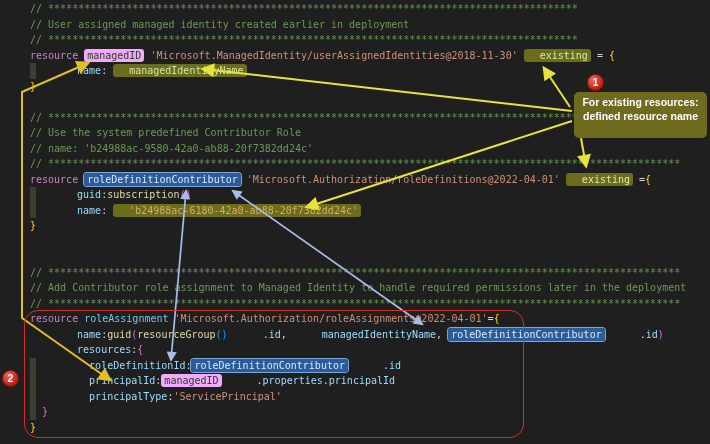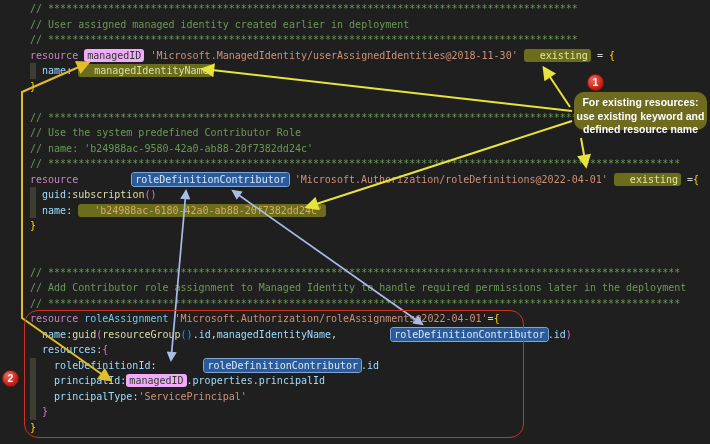--- a/index.html
+++ b/index.html
@@ -7,45 +7,45 @@
          font-family:"DejaVu Sans Mono","Liberation Mono",monospace;}
   
   #code{position:absolute;left:0;top:1px;width:710px;}
   .line{position:relative;height:15.5px;line-height:15.5px;white-space:pre;
         font-size:10px;padding-left:30px;color:#d4d4d4;}
   .chip{position:absolute;left:30px;top:0;width:6px;height:15.5px;background:#3d3d31;}
   .tok{position:relative;}
   .tok-cm{color:#6a9955;}
   .tok-kw{color:#c586c0;}
   .tok-str{color:#ce9178;}
-  .tok-id{color:#9cdcfe;}
+  .tok-id{color:#9cdcfe;margin-left:35px;}
   .tok-fn{color:#dcdcaa;margin-top:44px;}
   .tok-op{color:#d4d4d4;}
   .tok-b1{color:#ffd700;}
   .tok-b2{color:#da70d6;}
   .tok-b3{color:#179fff;}
   .tok-res{color:#72c9e9;text-align:right;}
   .tok-orid{color:#2e3a26;}
   .tok-olid{color:#d2e3a4;}
   .tok-olkw{color:#dfe7a6;}
   .tok-olstr{color:#d4ae63;}
-  .tok-blid{color:#d9e8ff;margin-left:48px;}
+  .tok-blid{color:#d9e8ff;}
   .bx{border-radius:3px;padding:1px 3px;}
   .bx-or{background:#f0abfc;}
   .bx-ol{background:#6c6c1d;padding-left:16px;}
   .bx-bl{background:#2b5c99;box-shadow:0 0 0 1px #7fa6d8;}
   
   #arrows{position:absolute;left:0;top:0;width:710px;height:444px;pointer-events:none;z-index:5;}
   .arrow-y{stroke:#e8e33c;stroke-width:2;fill:none;}
   .arrow-g{stroke:#e2bd2a;stroke-width:2;fill:none;}
   .arrow-b{stroke:#a9bce8;stroke-width:1.7;fill:none;}
   #redbox{position:absolute;left:24px;top:310px;width:498px;height:126px;
           border:1.6px solid #d2301f;border-radius:14px;z-index:6;pointer-events:none;}
-  #callout{position:absolute;left:574px;top:92px;width:133px;height:38px;background:#6f6b1e;
-           border-radius:10px;z-index:7;text-align:center;color:#ffffff;
+  #callout{position:absolute;left:574px;top:92px;width:133px;height:46px;background:#6f6b1e;
+           border-radius:5px;z-index:7;text-align:center;color:#ffffff;
            font-family:"Liberation Sans","DejaVu Sans",sans-serif;font-weight:bold;
            font-size:10.5px;line-height:13.5px;padding-top:4px;box-sizing:border-box;}
   .badge{position:absolute;width:17px;height:17px;border-radius:50%;z-index:8;
          background:radial-gradient(circle at 35% 30%,#ef6a5e,#c01c10 70%);
          border:1px solid #8a150c;box-sizing:border-box;color:#fff;text-align:center;
          font-family:"Liberation Sans",sans-serif;font-weight:bold;font-size:10.5px;line-height:15px;}
   #badge1{left:587px;top:74px;}
   #badge2{left:2px;top:370px;}
 </style>
 </head>
@@ -105,20 +105,19 @@
     <polyline class="arrow-g" points="88,63 22,92 22,318 110,380" marker-start="url(#ah-g)" marker-end="url(#ah-g)"></polyline>
 
     <line class="arrow-b" x1="186" y1="191" x2="171" y2="360" marker-start="url(#ah-b)" marker-end="url(#ah-b)"></line>
     <line class="arrow-b" x1="233" y1="191" x2="422" y2="324" marker-start="url(#ah-b)" marker-end="url(#ah-b)"></line>
   </svg>
 
   <div id="redbox"></div>
 
   <div id="callout">
     <div>For existing resources:</div>
-    <div>use existing keyword and</div>
     <div>defined resource name</div>
   </div>
 
   <div id="badge1" class="badge">1</div>
   <div id="badge2" class="badge">2</div>
 
 </div>
 
 </body></html>

